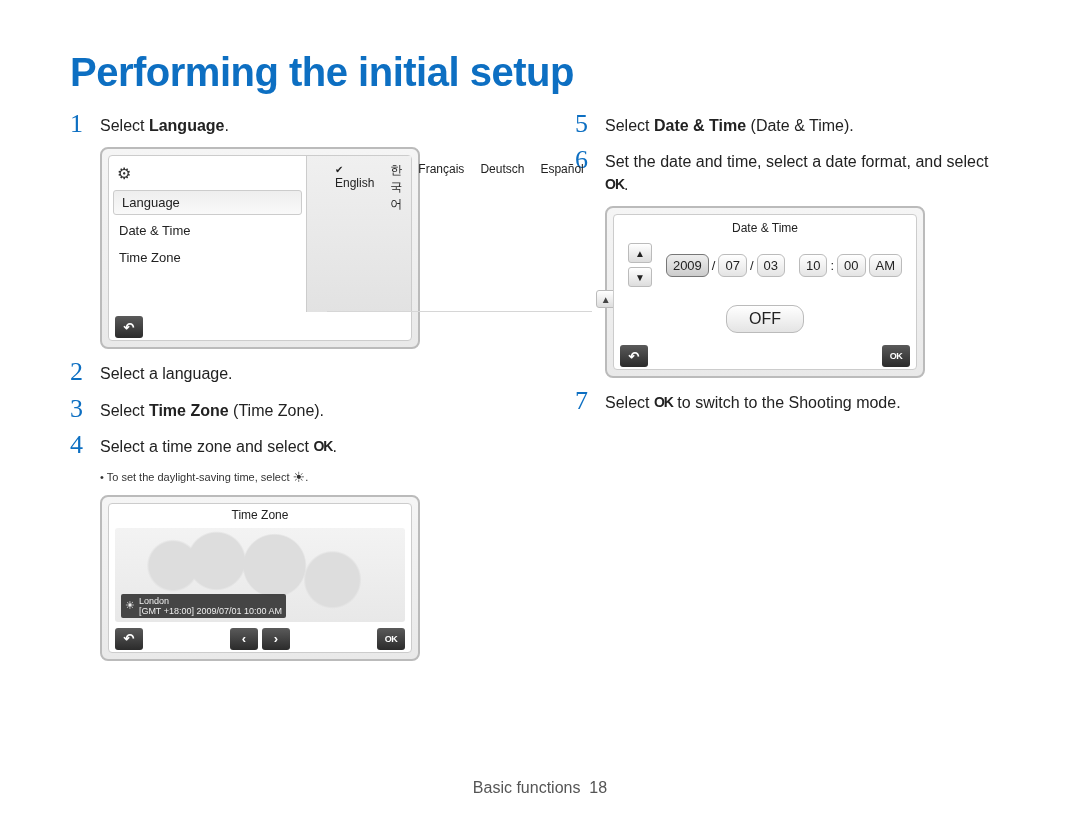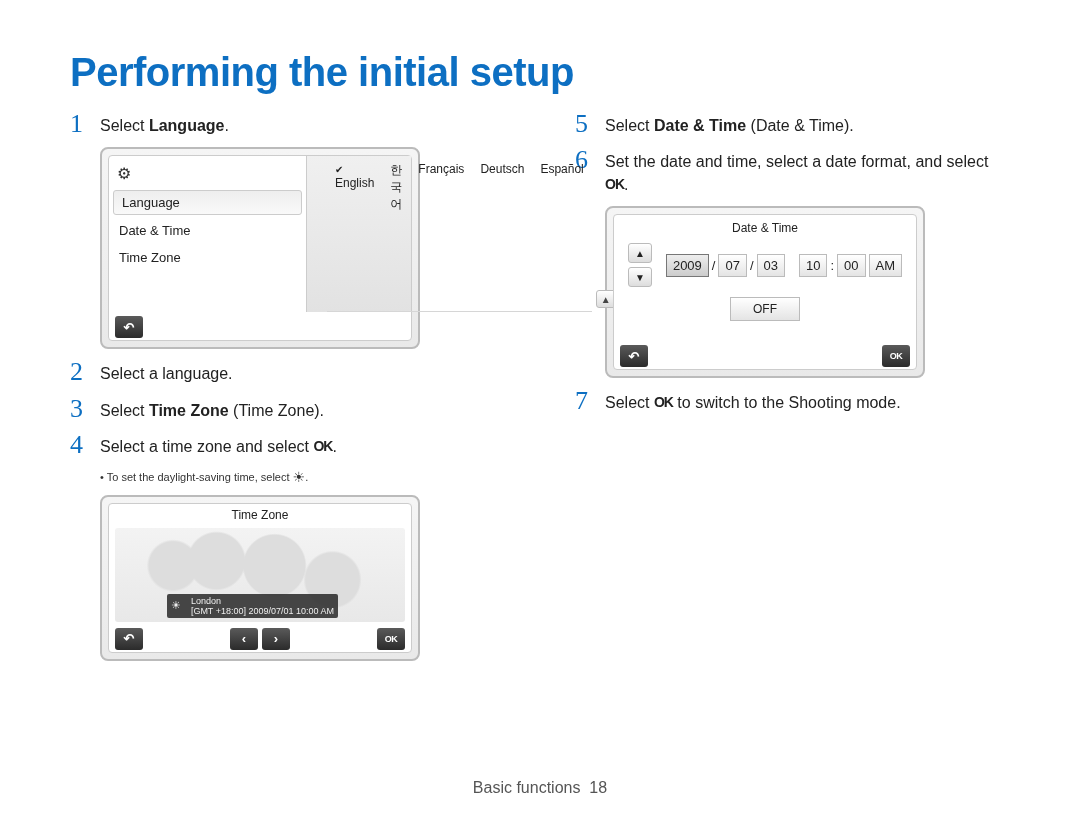--- a/index.html
+++ b/index.html
@@ -163,47 +163,47 @@
       radial-gradient(circle at 20% 40%, #ddd 10%, transparent 11%),
       radial-gradient(circle at 35% 35%, #ddd 14%, transparent 15%),
       radial-gradient(circle at 55% 40%, #ddd 18%, transparent 19%),
       radial-gradient(circle at 75% 55%, #ddd 12%, transparent 13%),
       linear-gradient(#f3f3f3,#e8e8e8);
     border-radius:3px;
     position:relative;
   }
   .tz-info {
     position:absolute; bottom:4px; left:6px;
-    display:flex; align-items:center; gap:10px;
+    display:flex; align-items:center; gap:4px;
     font-size:9px; color:#eee;
     background: rgba(40,40,40,0.85);
-    padding:2px 4px; border-radius:2px;margin-left:46px;
+    padding:2px 4px; border-radius:2px;
   }
   .sun-icon::before { content:"☀"; color:#eee; font-size:11px; }
   .tz-bottom {
     display:flex; justify-content:space-between; padding:4px 6px 2px 6px;
   }
   .tz-arrows { display:flex; gap:4px; }
 
   
   .dt-panel { height: 156px; display:flex; flex-direction:column; align-items:center; }
   .dt-title { font-size:12px; padding:6px 0; }
   .dt-row { display:flex; align-items:center; gap:14px; padding: 2px 0; }
   .dt-fields { display:flex; align-items:center; gap:3px; font-size:13px; }
   .dt-cell {
     background: linear-gradient(#fff,#e4e4e4);
-    border:1px solid #bbb; border-radius:0;
+    border:1px solid #bbb; border-radius:6px;
     padding:3px 6px; min-width:26px; text-align:center;
   }
   .dt-cell.sel { border-color:#777; background: linear-gradient(#eee,#ccc); }
   .dt-off {
-    margin-top:8px;
+    margin-top:16px;
     background: linear-gradient(#fff,#e4e4e4);
-    border:1px solid #bbb; border-radius:0;
-    padding:4px 22px; font-size:12px;
+    border:1px solid #bbb; border-radius:11px;
+    padding:4px 22px; font-size:16px;
   }
   .dt-updown { display:flex; flex-direction:column; gap:4px; }
   .dt-updown .mini-btn { width:24px; height:20px; }
   .dt-bottom { margin-top:auto; width:100%; display:flex; justify-content:space-between; padding:4px 6px 2px 6px; }
 
   .footer {
     position:absolute; bottom:18px; left:0; right:0;
     text-align:center; font-size:16px; color:#555;
   }
 

